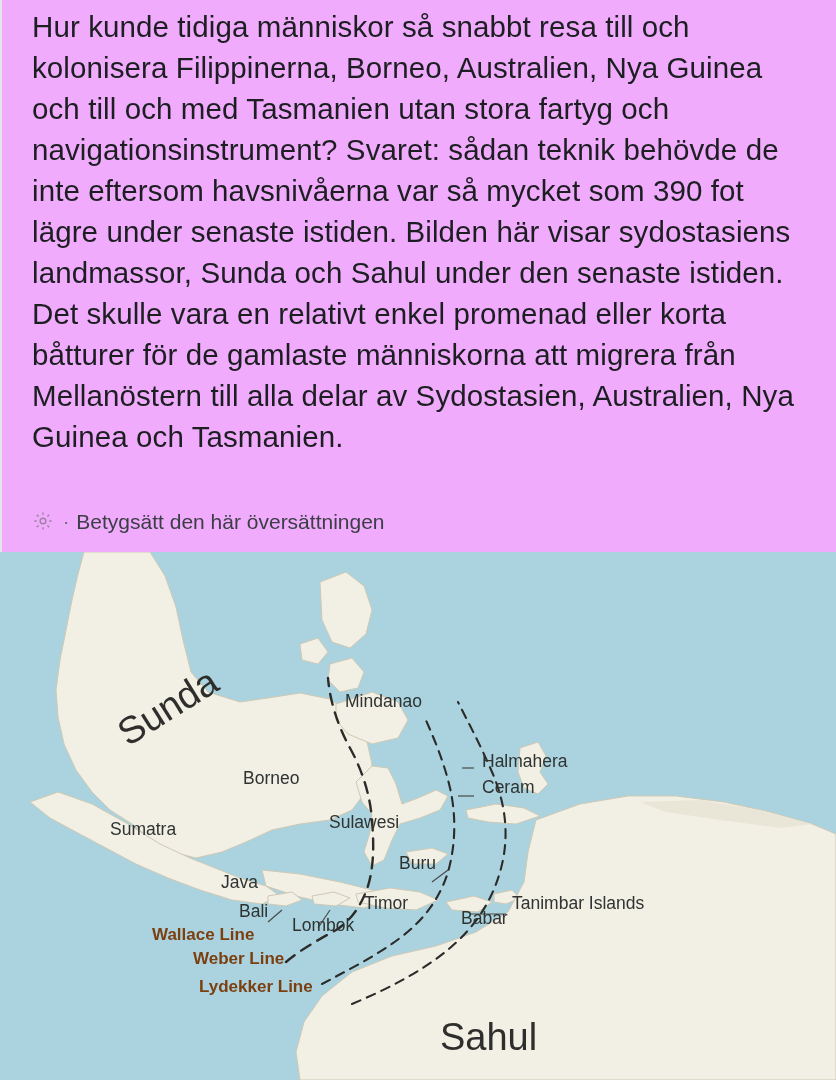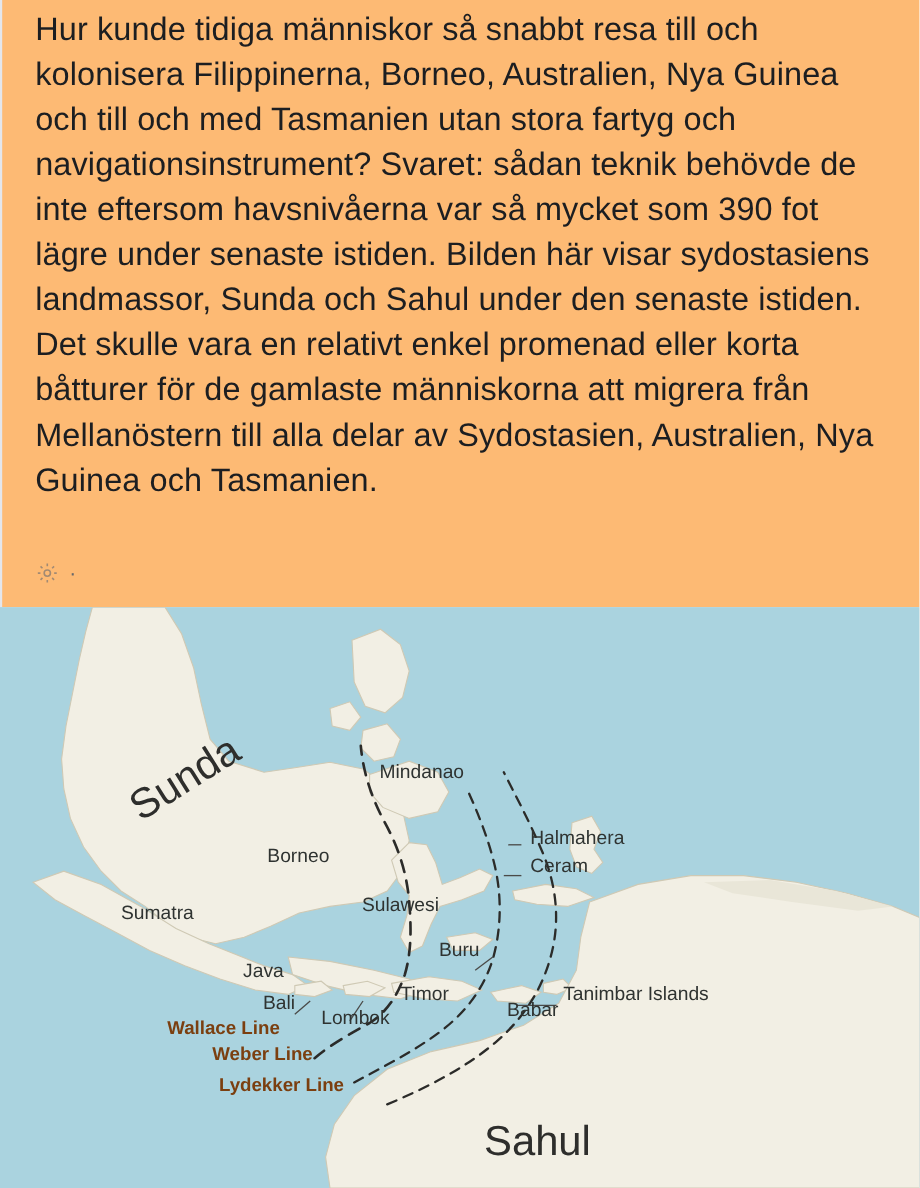--- a/index.html
+++ b/index.html
@@ -20,21 +20,21 @@
     background: #ffffff;
   }
 
   
   .post-text-block {
     position: absolute;
     left: 0;
     top: 0;
     width: 836px;
     height: 552px;
-    background: #fdba74;
+    background: #f0abfc;
     box-sizing: border-box;
   }
   .post-body {
     position: absolute;
     left: 32px;
     top: 6px;
     width: 778px;
     font-size: 29.5px;
     line-height: 41px;
     color: #1c1e21;
@@ -155,20 +155,21 @@
     <div class="rating-row">
       <span class="gear-icon">
         <svg viewBox="0 0 24 24" width="22" height="22" aria-hidden="true">
           <g fill="none" stroke="#6b6e73" stroke-width="1.6">
             <circle cx="12" cy="12" r="3.1"></circle>
             <path d="M12 2.6v2.6M12 18.8v2.6M2.6 12h2.6M18.8 12h2.6M5.3 5.3l1.9 1.9M16.8 16.8l1.9 1.9M18.7 5.3l-1.9 1.9M7.2 16.8l-1.9 1.9"></path>
           </g>
         </svg>
       </span>
       <span class="rating-dot">·</span>
+      <span class="rating-label">Betygsätt den här översättningen</span>
     </div>
   </div>
 
   <div class="map-wrap">
     <svg class="map-svg" viewBox="0 0 836 528" xmlns="http://www.w3.org/2000/svg">
 
       <rect x="0" y="0" width="836" height="528" fill="#aad3df"></rect>
 
       <g>
         <path class="landmass" d="M84,0 L150,0 L165,24 L176,55 L183,88 L191,120 L208,140

